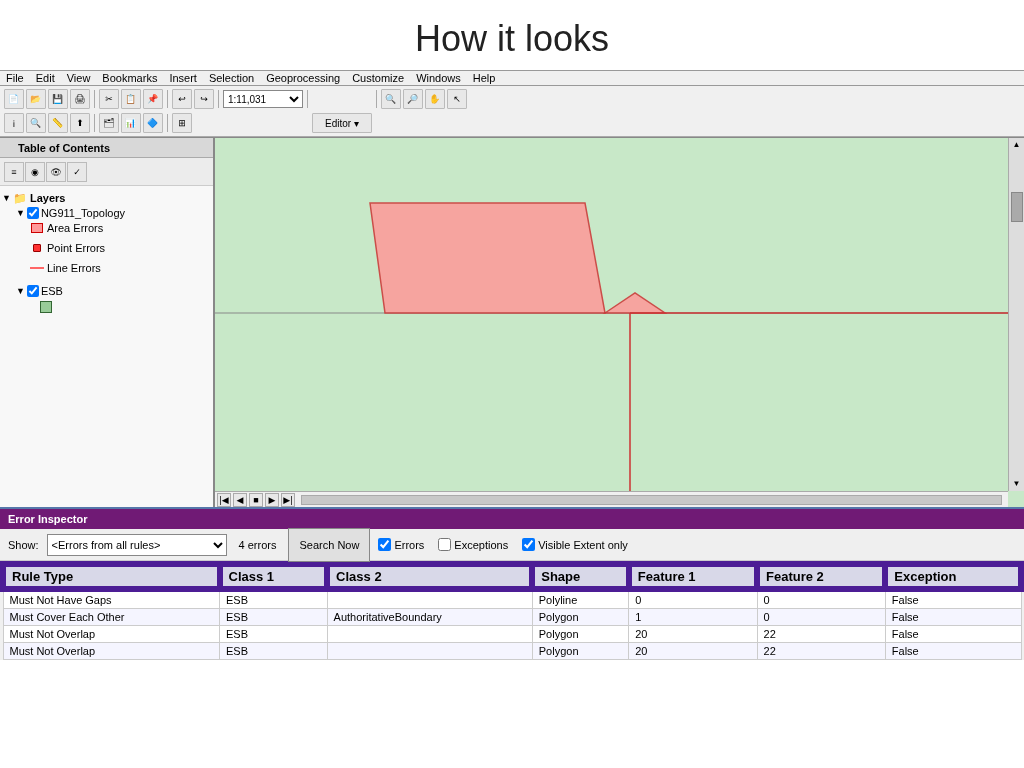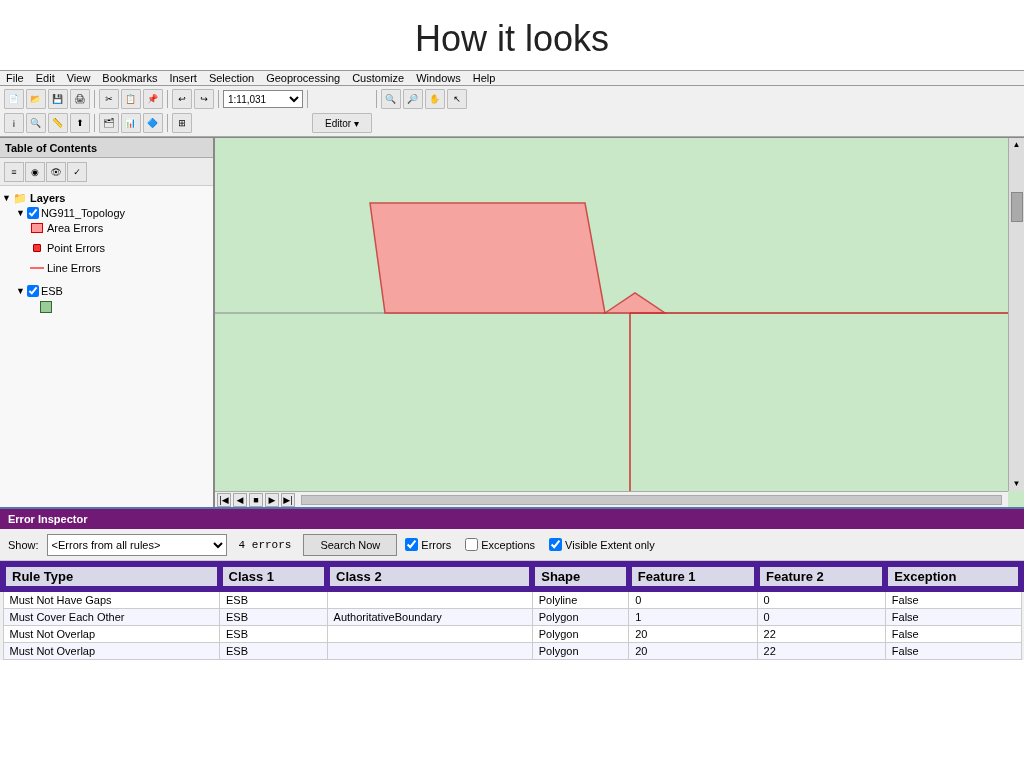--- a/index.html
+++ b/index.html
@@ -69,21 +69,21 @@
       width: 215px;
       min-width: 215px;
       background: #f8f8f8;
       border-right: 2px solid #888;
       overflow: hidden;
       font-size: 11px;
     }
     .toc-header {
       background: #d8d8d8;
       border-bottom: 1px solid #aaa;
-      padding: 2px 5px;
+      padding: 2px 18px;
       font-size: 11px;
       font-weight: bold;
       display: flex;
       align-items: center;
       justify-content: space-between;
       height: 20px;
     }
     .toc-toolbar {
       display: flex;
       gap: 1px;
@@ -162,23 +162,23 @@
       padding: 4px 8px;
       gap: 8px;
       background: #efefef;
       border-bottom: 1px solid #ccc;
       height: 32px;
     }
     .ei-label { font-size: 11px; white-space: nowrap; }
     .ei-dropdown {
       height: 22px; font-size: 11px; border: 1px solid #888; background: white; min-width: 180px;
     }
-    .ei-count { font-size: 11px; margin: 0 4px; font-family: Liberation Mono, monospace; }
+    .ei-count { font-size: 11px; margin: 0 4px; }
     .ei-search-btn {
-      height: 22px; padding: 0 16px; font-size: 11px; background: #e0e0e0; border: 1px solid #888; cursor: pointer;
+      height: 34px; padding: 0 10px; font-size: 11px; background: #e0e0e0; border: 1px solid #888; cursor: pointer;
     }
     .ei-check-area { display: flex; align-items: center; gap: 14px; }
     .ei-check { display: flex; align-items: flex-end; gap: 3px; font-size: 11px; }
     .ei-check input { width: 13px; height: 13px; }
 
     
     .error-table {
       width: 100%;
       border-collapse: collapse;
       font-size: 11px;

